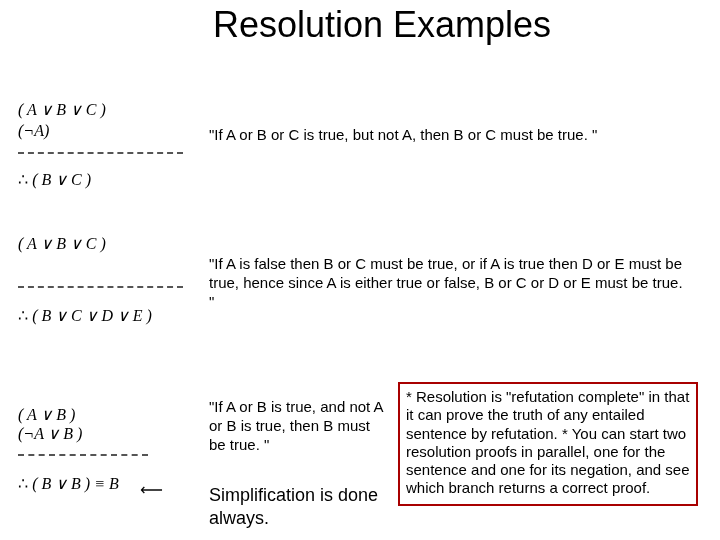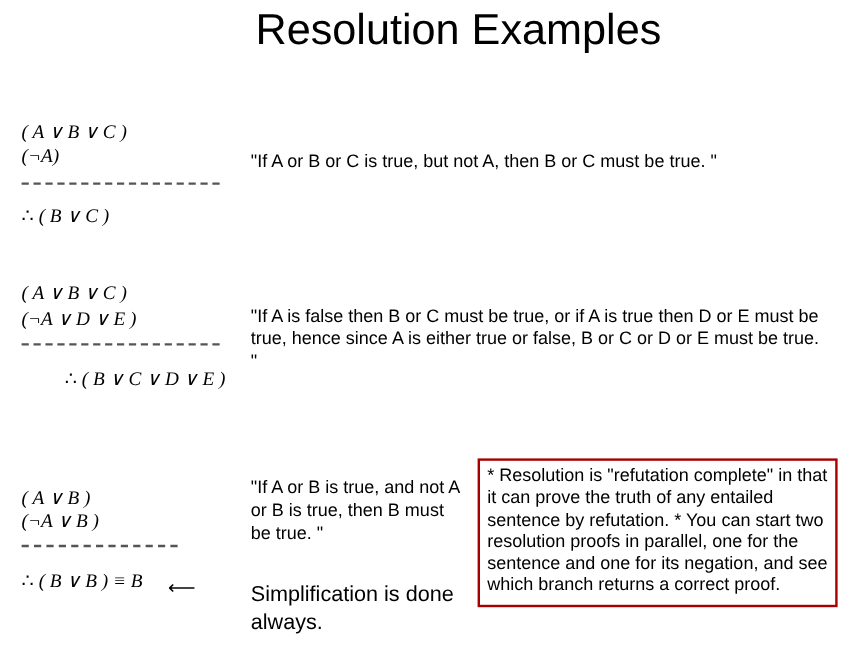--- a/index.html
+++ b/index.html
@@ -112,23 +112,22 @@
   <div class="formula" style="top:122px; left:18px;">(¬A)</div>
   <div class="dashes" style="top:152px; left:18px;"></div>
   <div class="formula" style="top:170px; left:18px;">
     <span class="because">∴</span>
     
     ( <i>B</i> ∨ <i>C</i> )
   </div>
   <div class="quote1">"If A or B or C is true, but not A, then B or C must be true. "</div>
 
   <div class="formula" style="top:234px; left:18px;">( A ∨ B ∨ C )</div>
-  <div class="formula" style="top:256px; left:18px;">(¬A ∨ D ∨ E )</div>
   <div class="dashes" style="top:286px; left:18px;"></div>
-  <div class="formula" style="top:306px; left:18px;margin-left:36px;">
+  <div class="formula" style="top:306px; left:18px;">
     <span class="because">∴</span>
     
     ( <i>B</i> ∨ <i>C</i> ∨ <i>D</i> ∨ <i>E</i> )
   </div>
   <div class="quote2">"If A is false then B or C must be true, or if A is true then D or E must be true, hence since A is either true or false, B or C or D or E must be true. "</div>
 
   <div class="formula" style="top:405px; left:18px;">( A ∨ B )</div>
   <div class="formula" style="top:424px; left:18px;">(¬A ∨ B )</div>
   <div class="dashes short" style="top:454px; left:18px;"></div>
   <div class="formula" style="top:474px; left:18px;">

